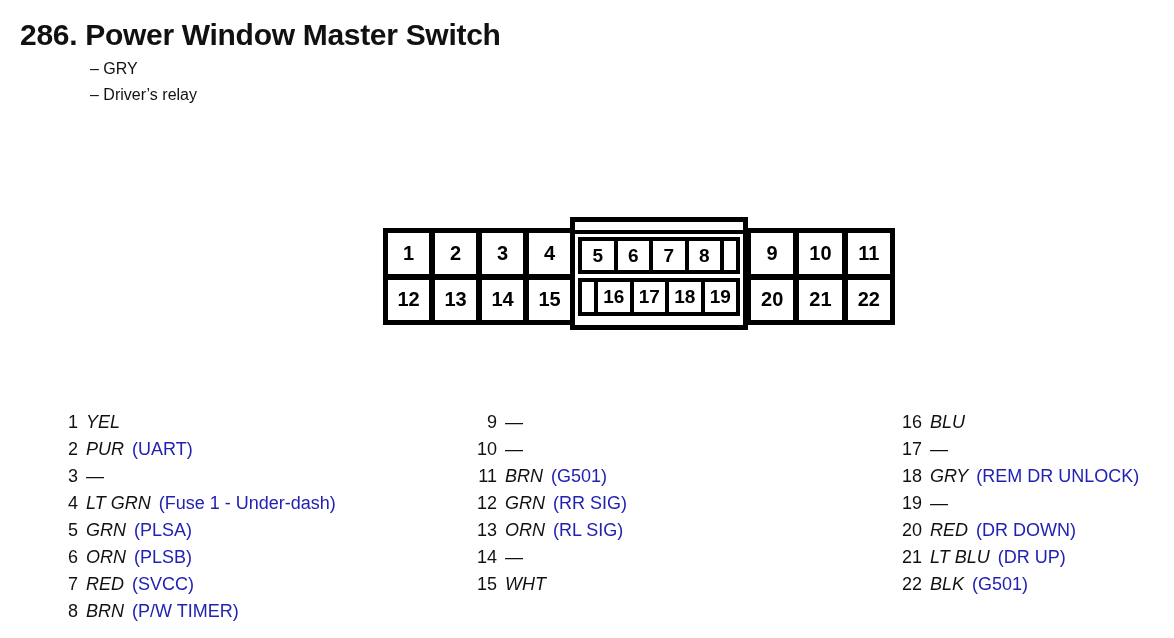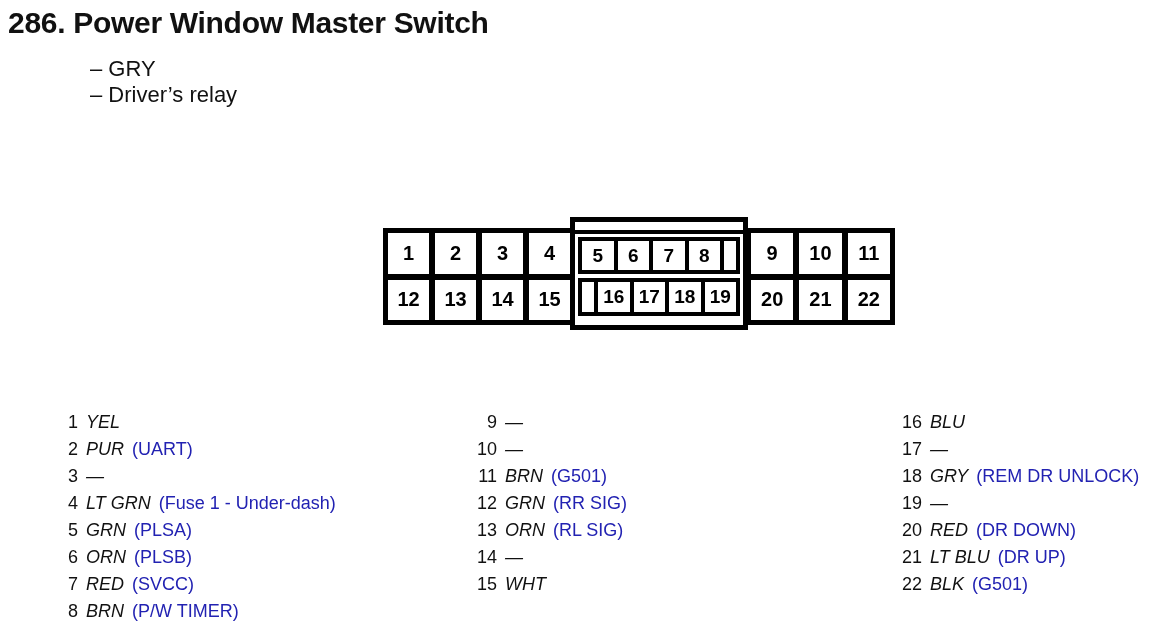--- a/index.html
+++ b/index.html
@@ -4,26 +4,26 @@
 <style>
   :root { --func-blue: #2222b2; --ink: #111111; }
   * { box-sizing: border-box; }
   html,body { margin:0; padding:0; }
   body {
     width:1174px; height:638px; position:relative; overflow:hidden;
     background:#ffffff; color:var(--ink);
     font-family:"Liberation Sans", sans-serif;
   }
   .page-title {
-    position:absolute; left:8px; top:6px; margin:0;
+    position:absolute; left:8px; top:6px; margin:12px;
     font-size:30px; font-weight:bold; letter-spacing:-0.3px;
   }
   .notes {
     position:absolute; left:90px; top:56px;
-    font-size:22px; line-height:26px;
+    font-size:16px; line-height:26px;
   }
   .note-line { white-space:pre; }
 
   
   .connector { position:absolute; left:383px; top:217px; width:512px; height:114px; }
   .block {
     position:absolute; background:#000;
     display:grid; padding:5px; gap:6px;
   }
   .block-left  { left:0;     top:11px; width:192px; height:97px; grid-template-columns:repeat(4,1fr); grid-template-rows:1fr 1fr; }

